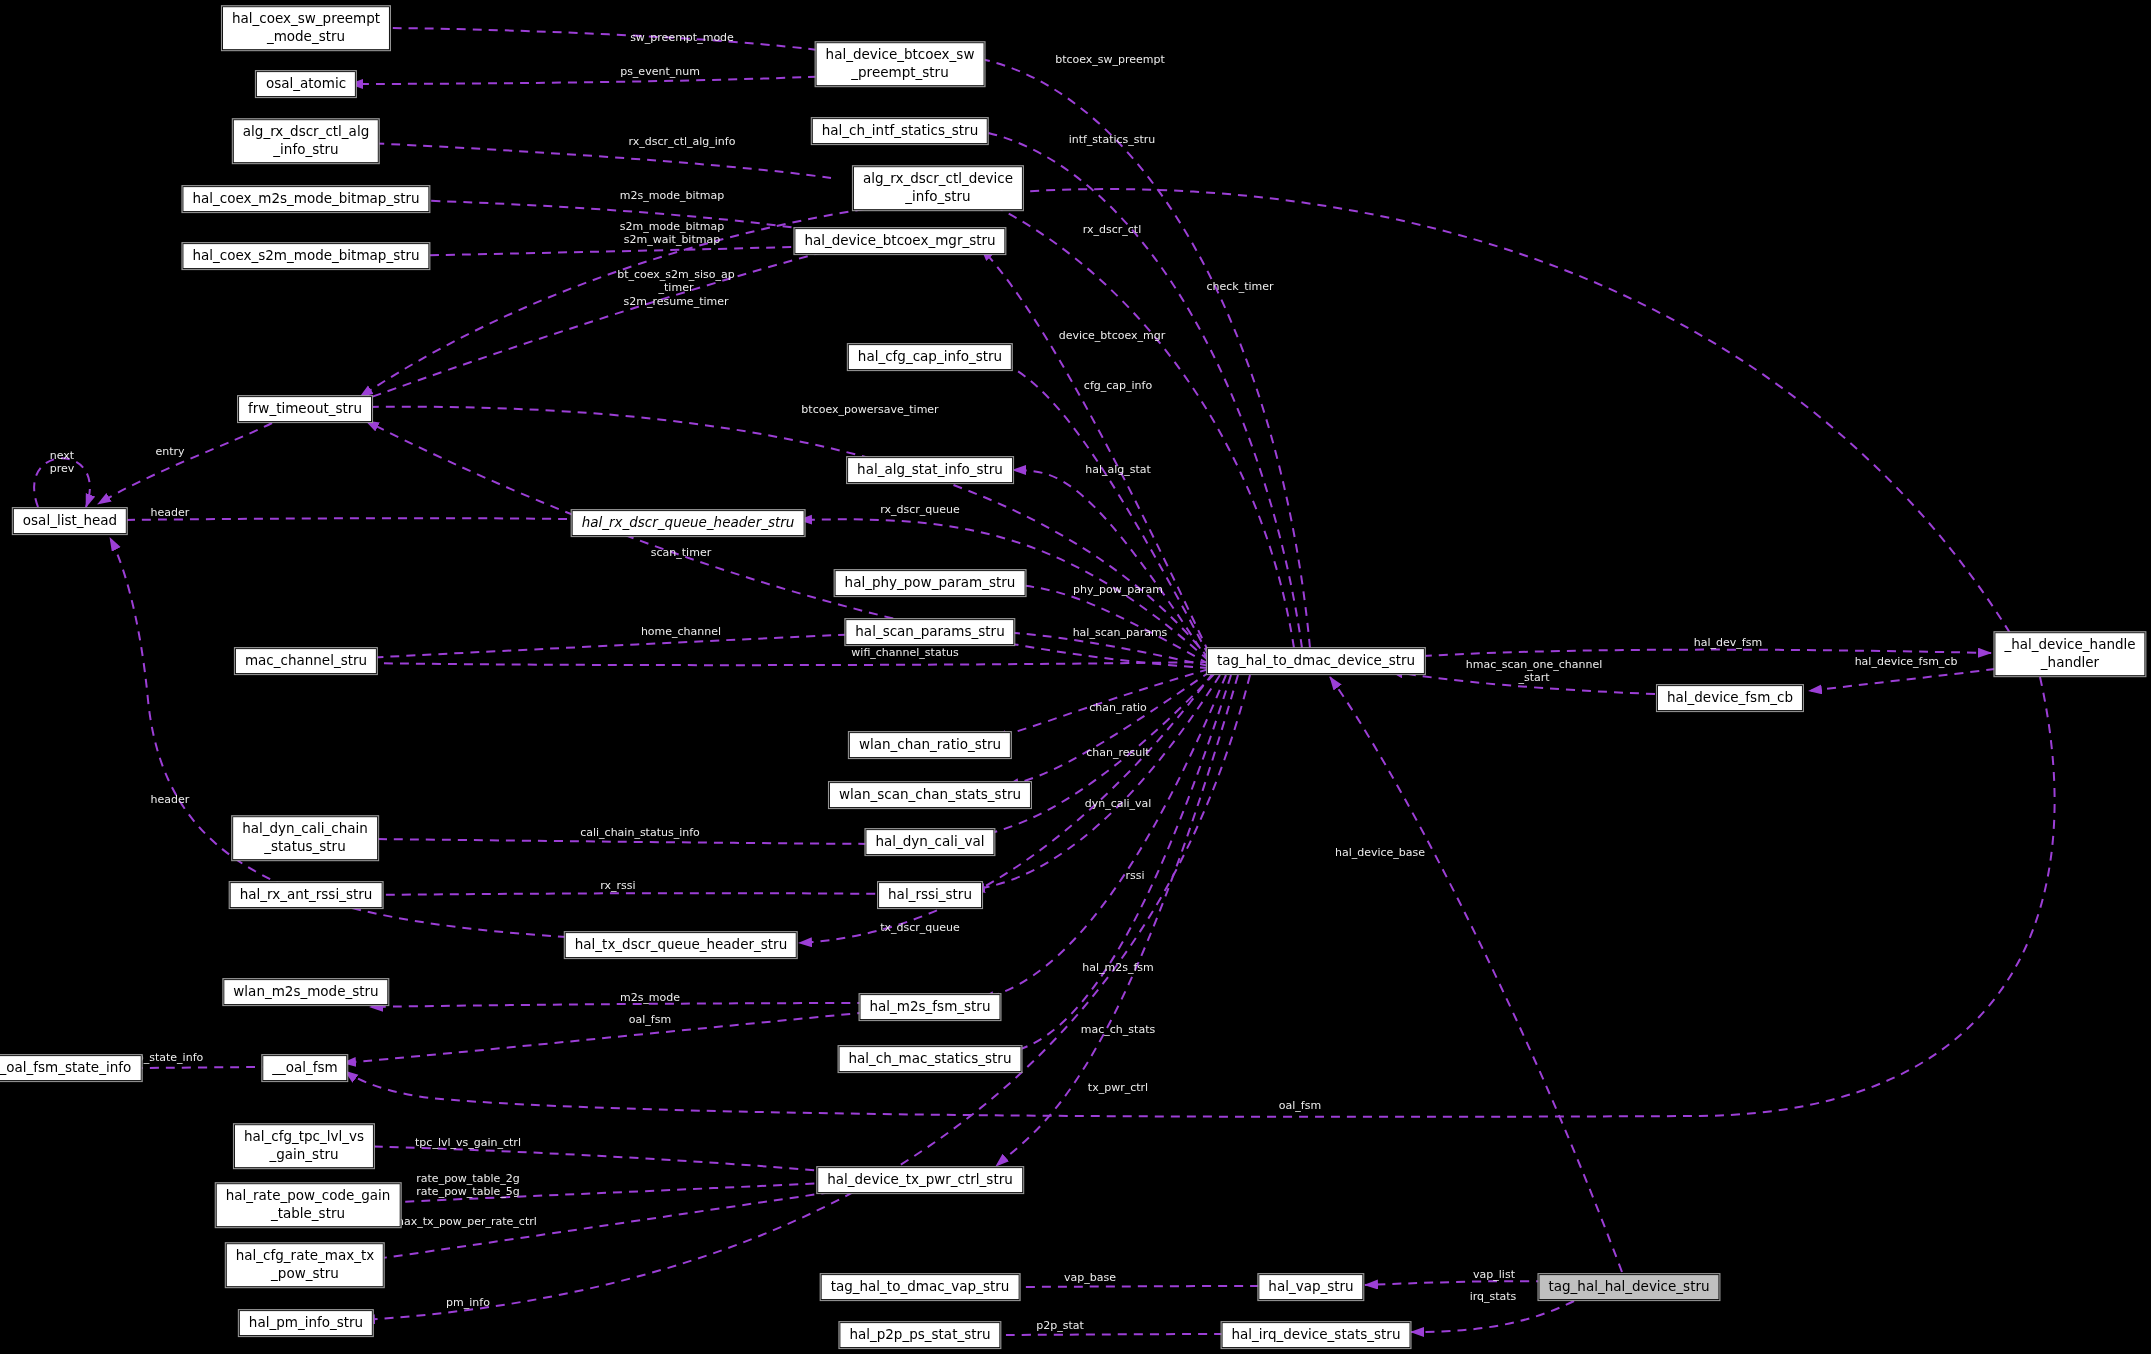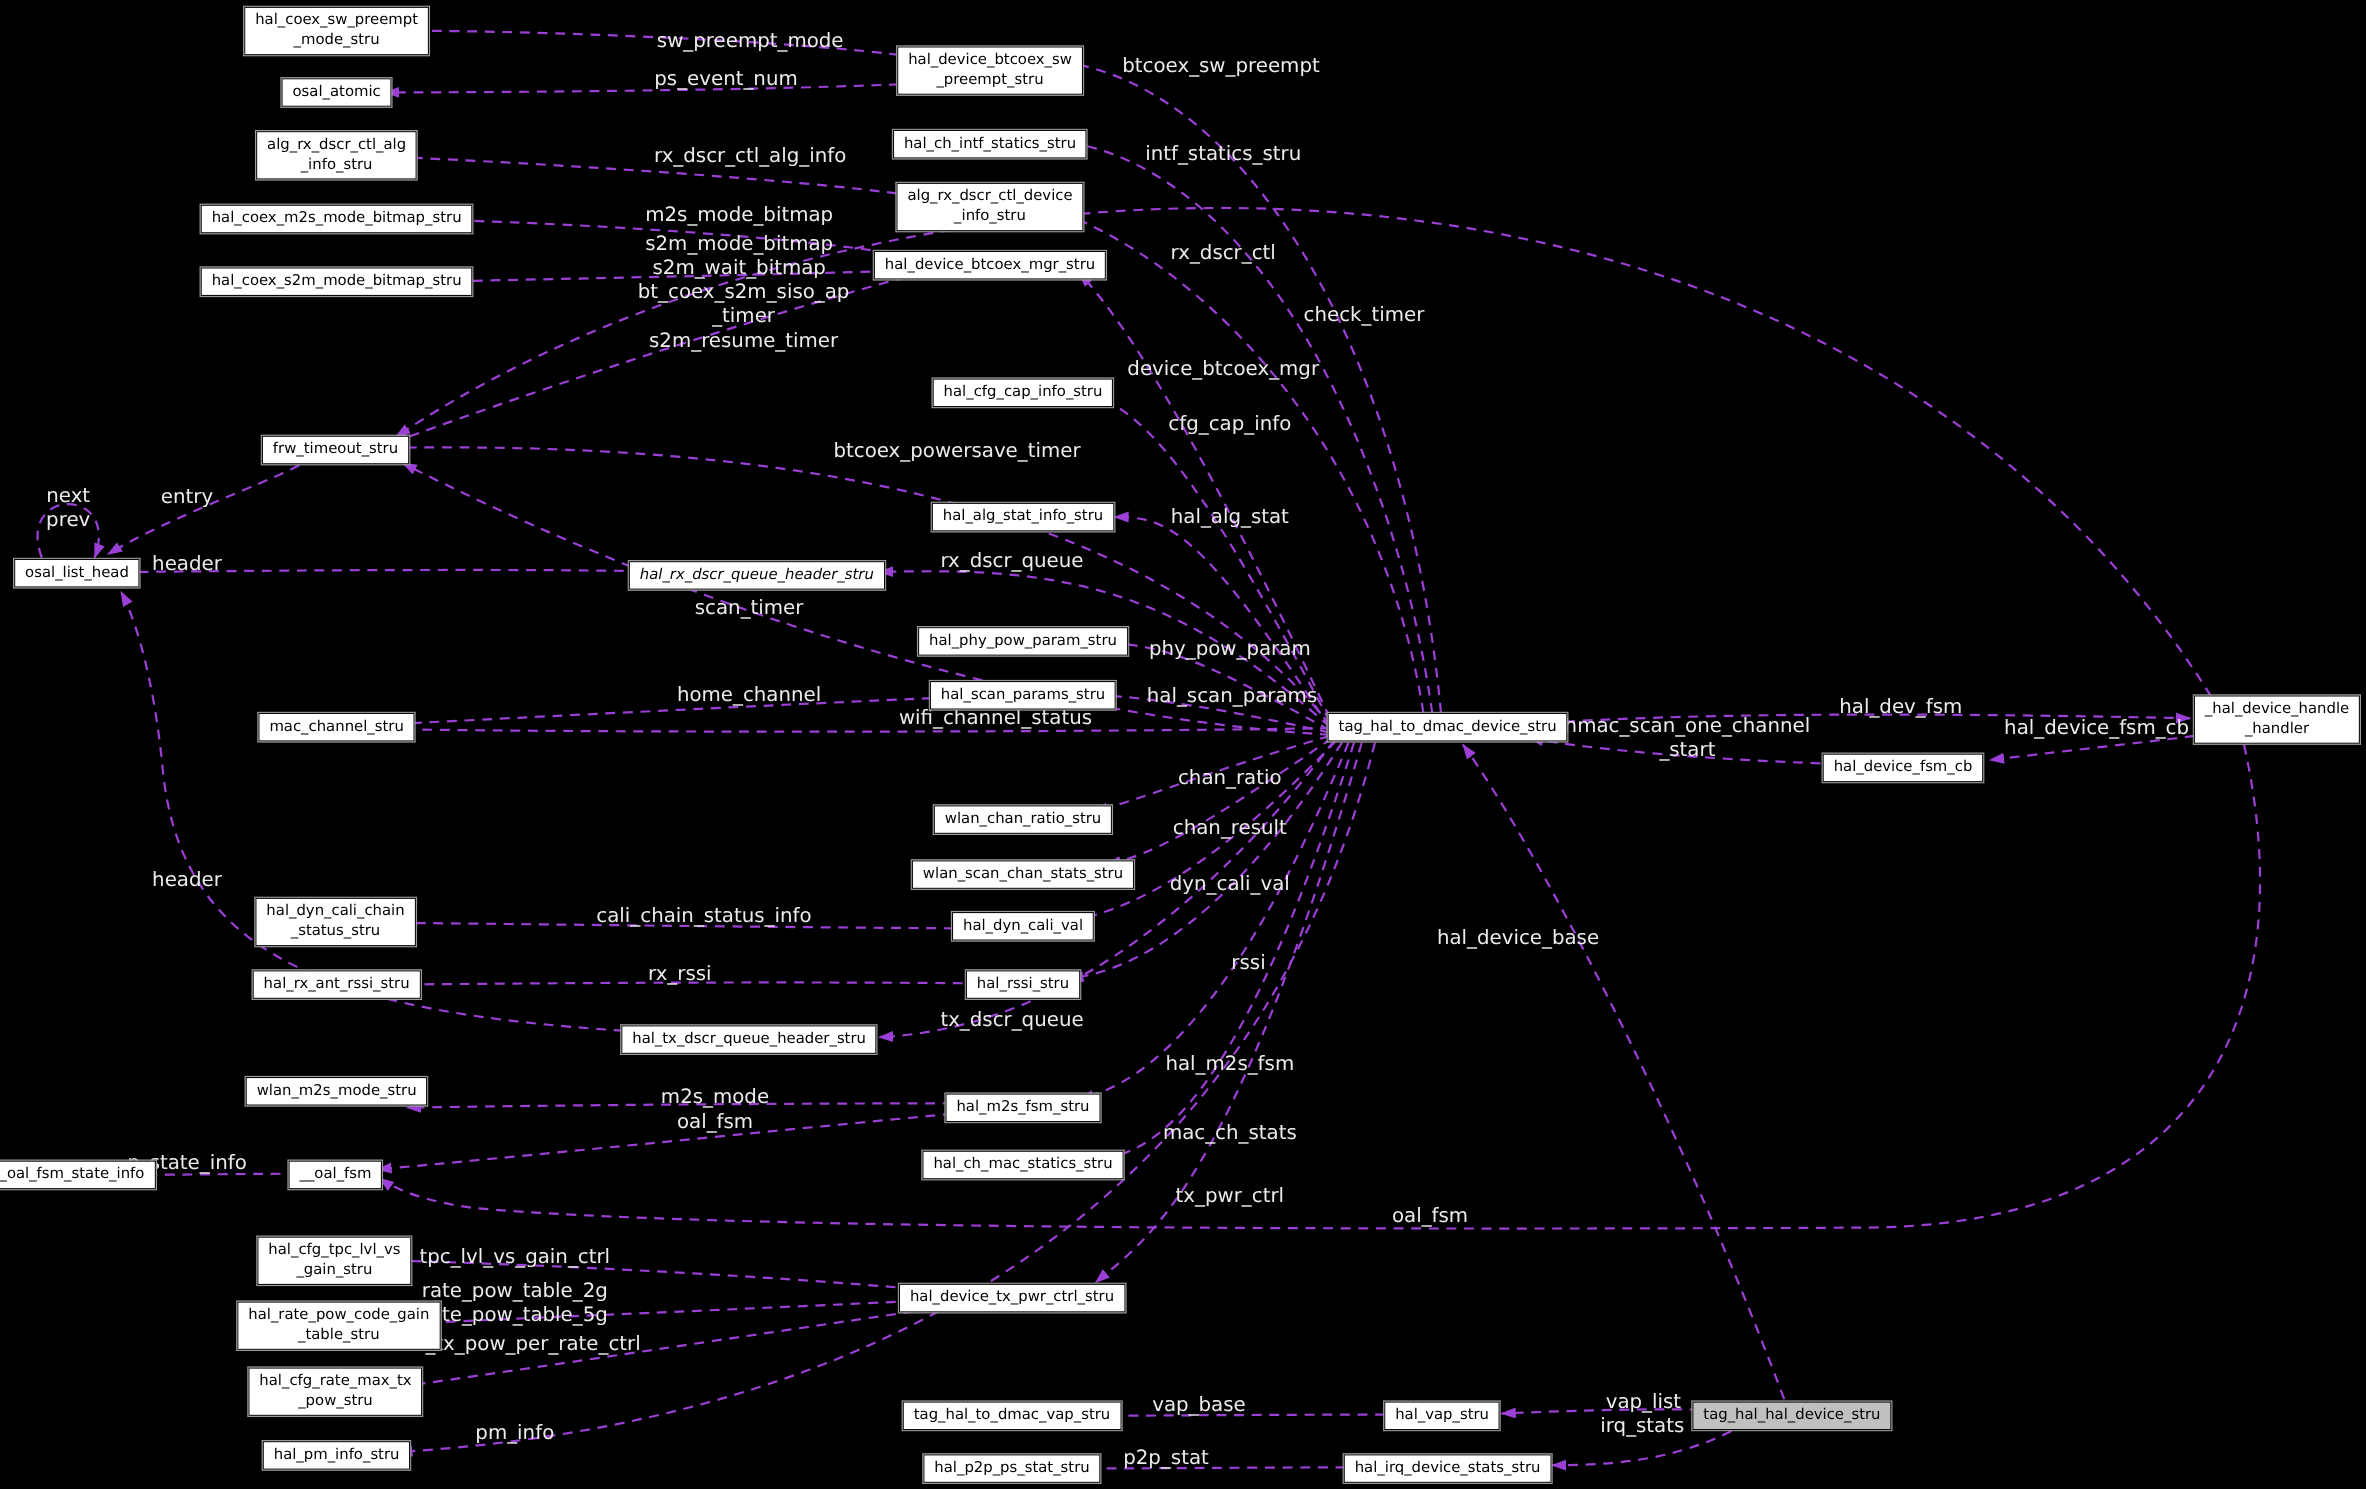--- a/index.html
+++ b/index.html
@@ -11,21 +11,21 @@
   .edge{fill:none;stroke:#9c3fd6;stroke-width:2;stroke-dasharray:9 7;}
   .node{
     position:absolute;transform:translate(-50%,-50%);
     background:#fff;color:#000;border:1px solid #0a0a0a;outline:1px solid #9a9a9a;
     padding:3px 9px;font-size:13.5px;line-height:1.32;white-space:pre;text-align:center;
     box-sizing:border-box;
   }
   .node.hl{background:#c0c0c0;}
   .edge-label{
     position:absolute;transform:translate(-50%,-50%);
-    color:#ececec;font-size:18px;line-height:1.22;white-space:pre;text-align:center;
+    color:#ececec;font-size:11px;line-height:1.22;white-space:pre;text-align:center;
   }
 </style>
 </head>
 <body>
 
 <div id="canvas">
   <svg id="edges-layer" width="2151" height="1354" viewBox="0 0 2151 1354" xmlns="http://www.w3.org/2000/svg">
     <defs>
       <marker id="arrow" markerUnits="userSpaceOnUse" markerWidth="15" markerHeight="11" refX="13" refY="5" orient="auto">
         <path d="M0,0 L14,5 L0,10 z" fill="#9c3fd6"></path>
@@ -162,21 +162,21 @@
       <div class="node" style="left: 304px; top: 1146px;">hal_cfg_tpc_lvl_vs
 _gain_stru</div>
       <div class="node" style="left: 308px; top: 1205px;">hal_rate_pow_code_gain
 _table_stru</div>
       <div class="node" style="left: 305px; top: 1265px; text-align: center;">hal_cfg_rate_max_tx
 _pow_stru</div>
       <div class="node" style="left: 306px; top: 1323px; text-align: center;">hal_pm_info_stru</div>
       <div class="node" style="left: 900px; top: 64px;">hal_device_btcoex_sw
 _preempt_stru</div>
       <div class="node" style="left: 900px; top: 131px;">hal_ch_intf_statics_stru</div>
-      <div class="node" style="left: 900px; top: 188px;">alg_rx_dscr_ctl_device
+      <div class="node" style="left: 938px; top: 188px;">alg_rx_dscr_ctl_device
 _info_stru</div>
       <div class="node" style="left: 900px; top: 241px;">hal_device_btcoex_mgr_stru</div>
       <div class="node" style="left: 930px; top: 357px;">hal_cfg_cap_info_stru</div>
       <div class="node" style="left: 930px; top: 470px;">hal_alg_stat_info_stru</div>
       <div class="node" style="left: 688px; top: 523px; font-style: italic;">hal_rx_dscr_queue_header_stru</div>
       <div class="node" style="left: 930px; top: 583px;">hal_phy_pow_param_stru</div>
       <div class="node" style="left: 930px; top: 632px;">hal_scan_params_stru</div>
       <div class="node" style="left: 930px; top: 745px;">wlan_chan_ratio_stru</div>
       <div class="node" style="left: 930px; top: 795px;">wlan_scan_chan_stats_stru</div>
       <div class="node" style="left: 930px; top: 842px;">hal_dyn_cali_val</div>

